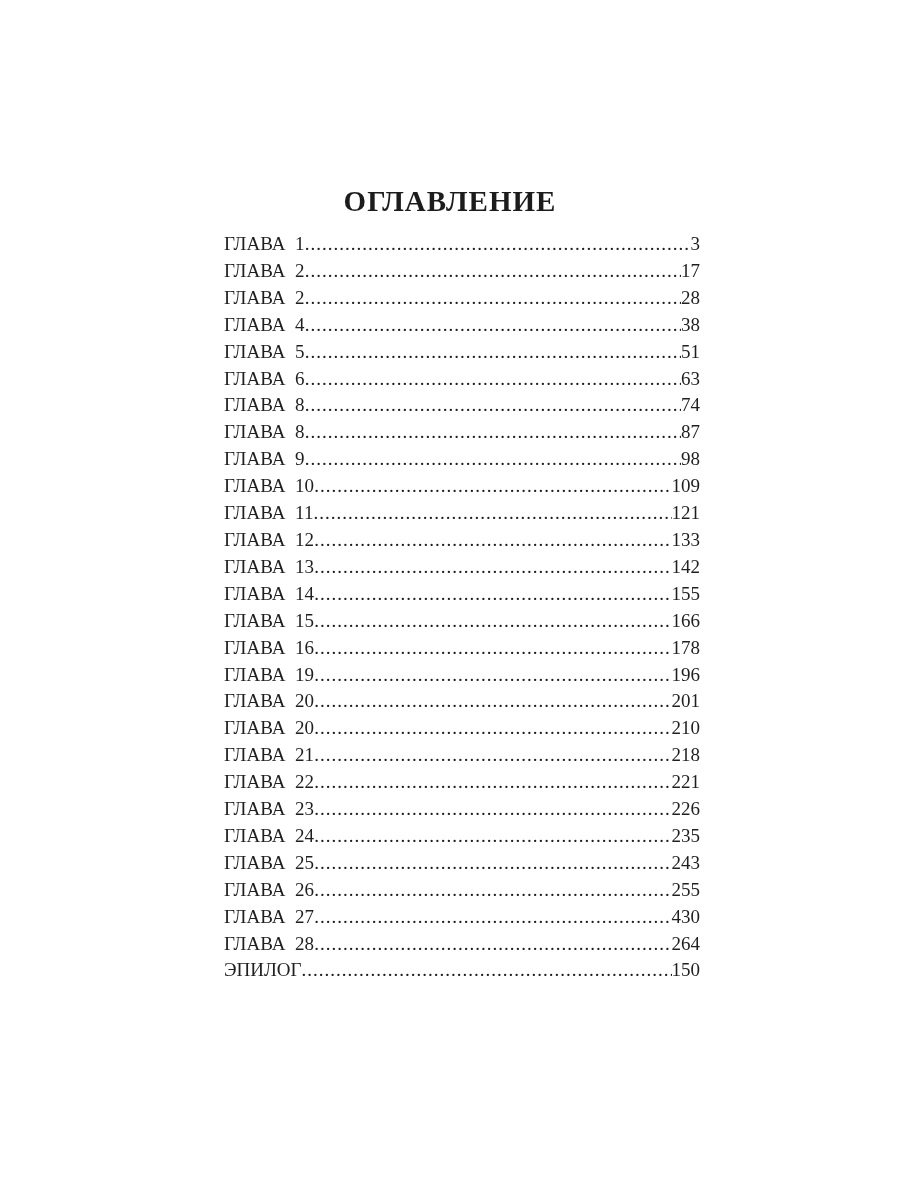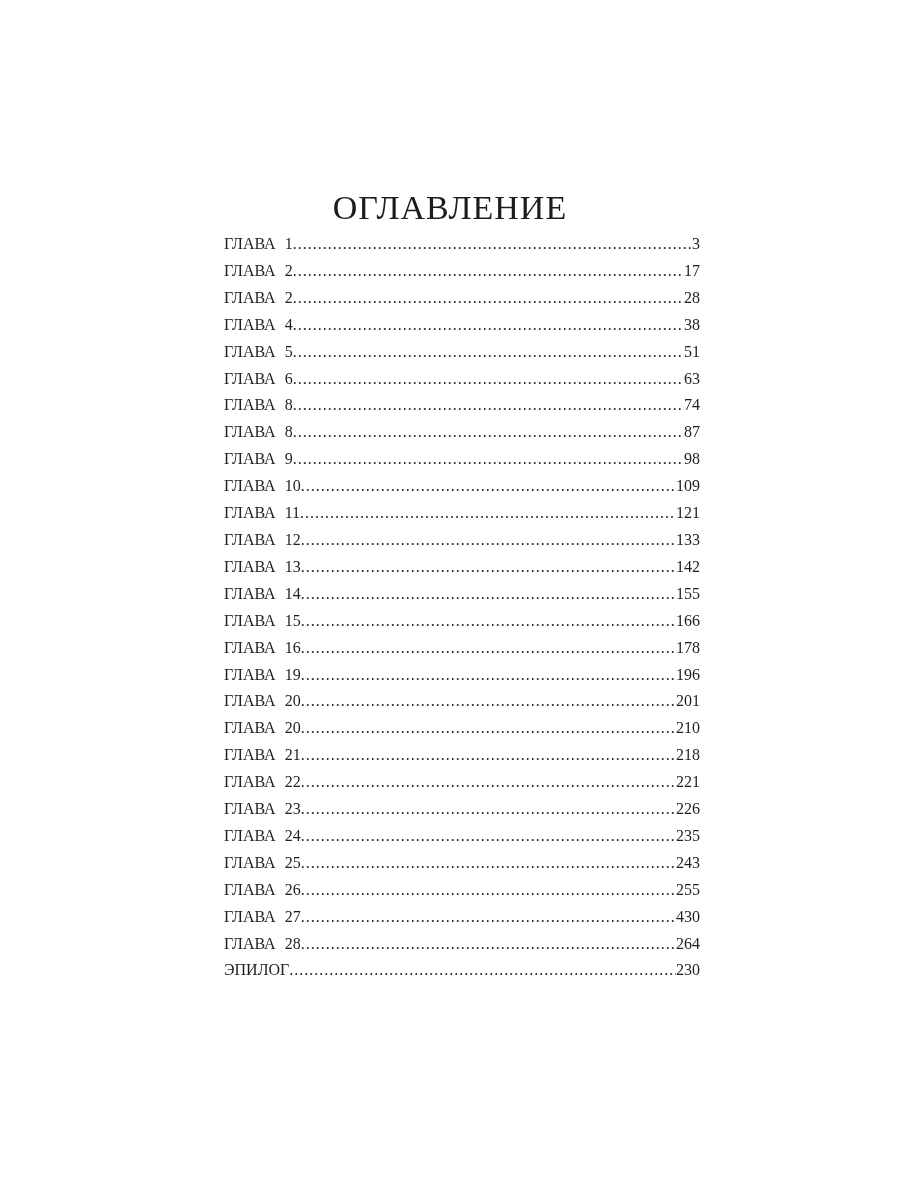--- a/index.html
+++ b/index.html
@@ -15,35 +15,35 @@
     font-family: "Liberation Serif", "DejaVu Serif", serif;
     color: #1f1f1f;
     overflow: hidden;
   }
   .page-title {
     position: absolute;
     top: 166px;
     left: 0;
     width: 900px;
     text-align: center;
-    font-size: 34px;
-    font-weight: normal;
+    font-size: 29px;
+    font-weight: bold;
     letter-spacing: 1px;
     color: #1c1c1c;
   }
   .toc {
     position: absolute;
     top: 231px;
     left: 224px;
     width: 476px;
   }
   .toc-row {
     display: flex;
     align-items: baseline;
-    font-size: 16px;
+    font-size: 19px;
     line-height: 26.9px;
     white-space: nowrap;
   }
   .toc-label {
     flex: 0 0 auto;
     word-spacing: 5px;
   }
   .toc-dots {
     flex: 1 1 auto;
     overflow: hidden;
@@ -225,16 +225,16 @@
 
       <div class="toc-row">
         <span class="toc-label">ГЛАВА 28</span>
         <span class="toc-dots"></span>
         <span class="toc-page">264</span>
       </div>
 
       <div class="toc-row">
         <span class="toc-label">ЭПИЛОГ</span>
         <span class="toc-dots"></span>
-        <span class="toc-page">230</span>
+        <span class="toc-page">150</span>
       </div>
     </div>
 </div>
 
 </body></html>

